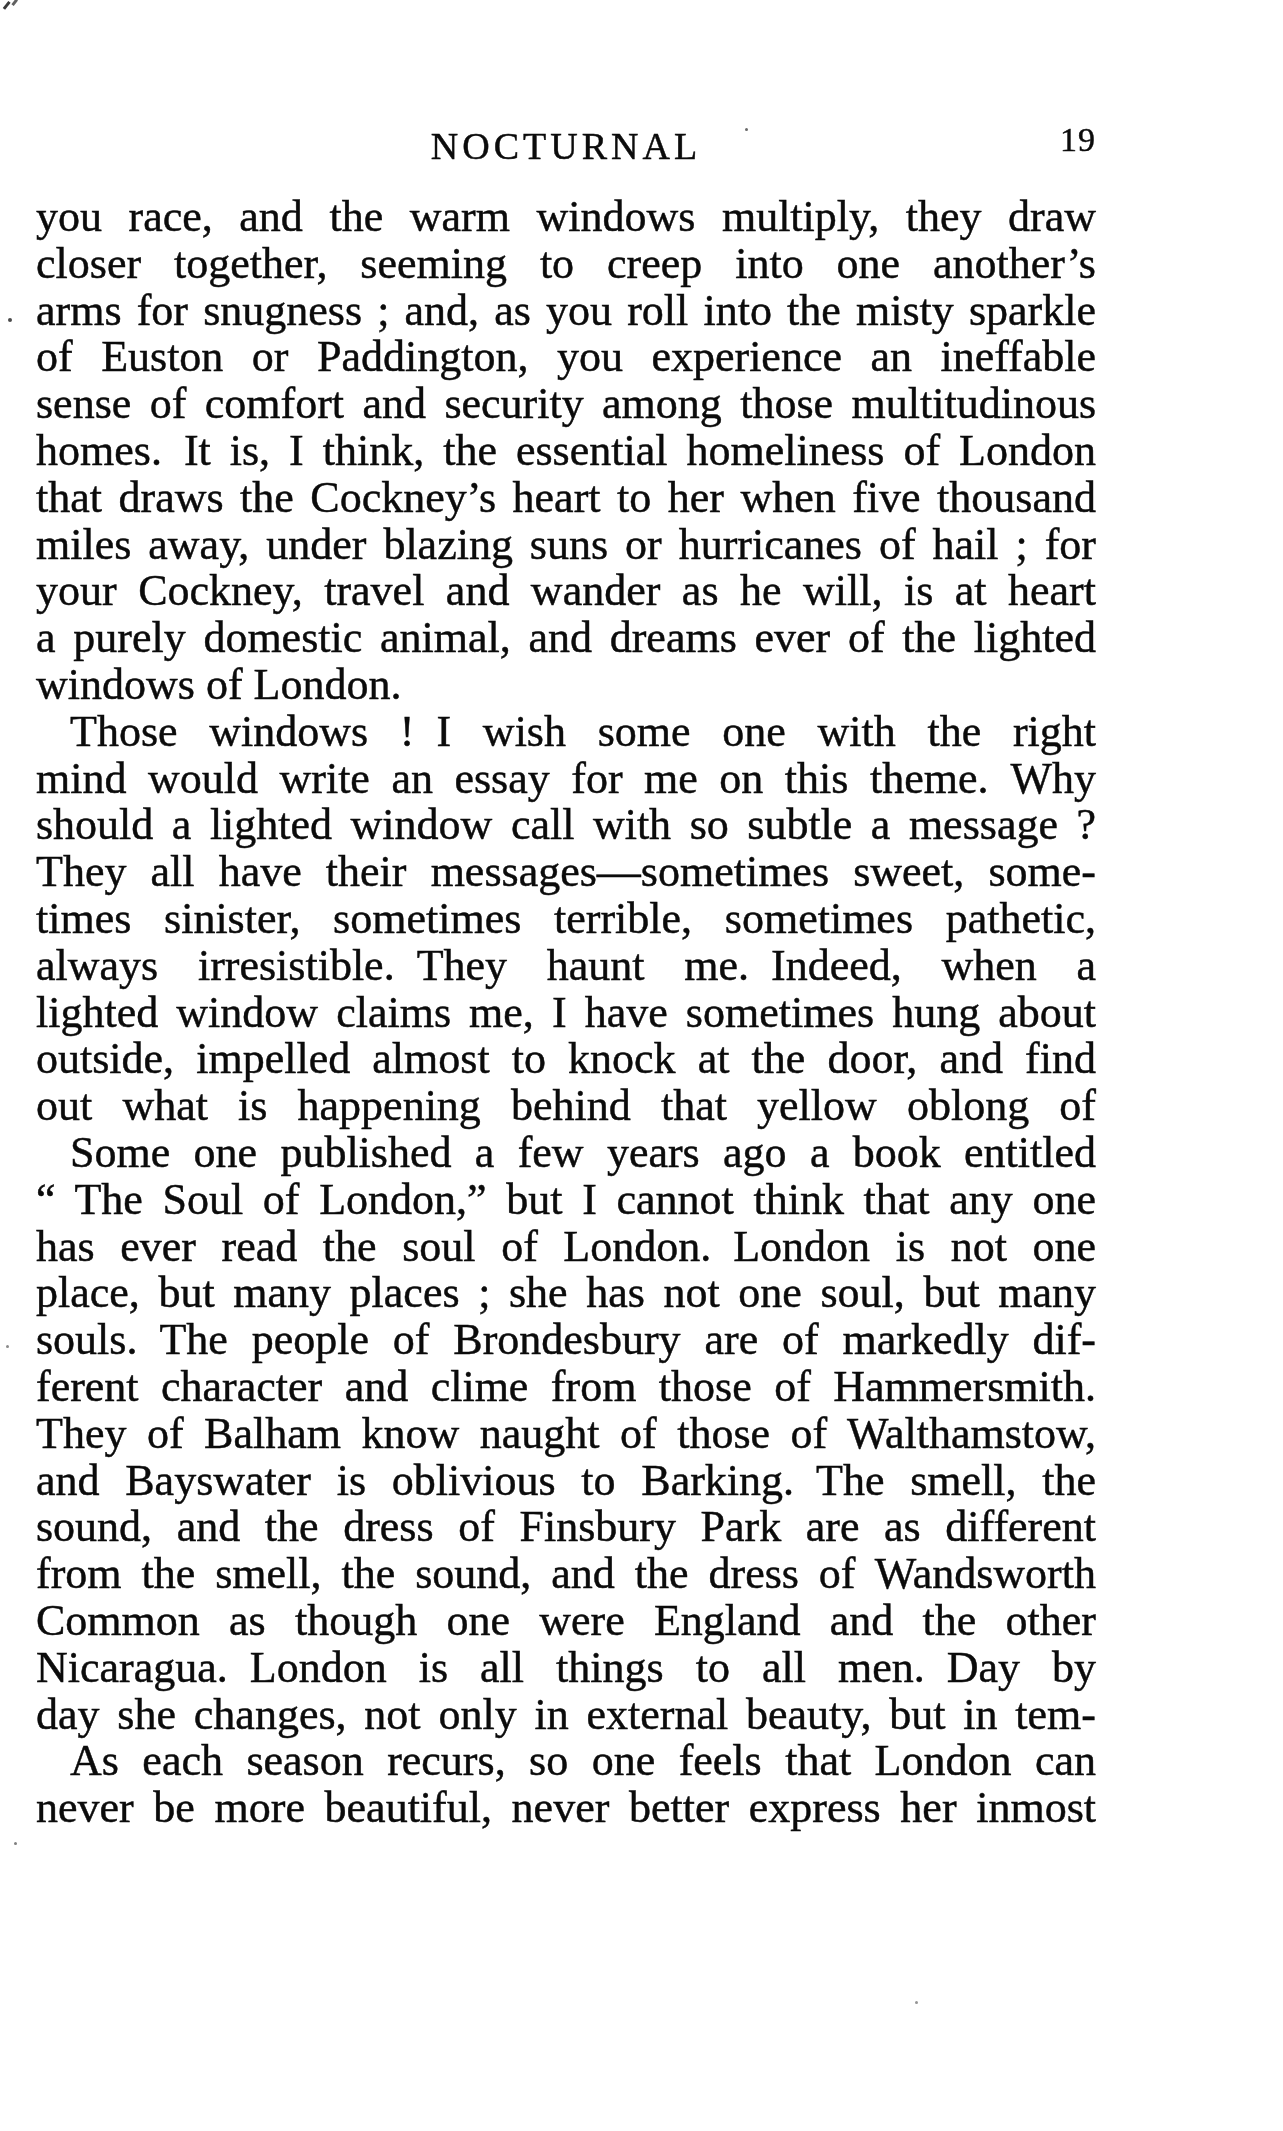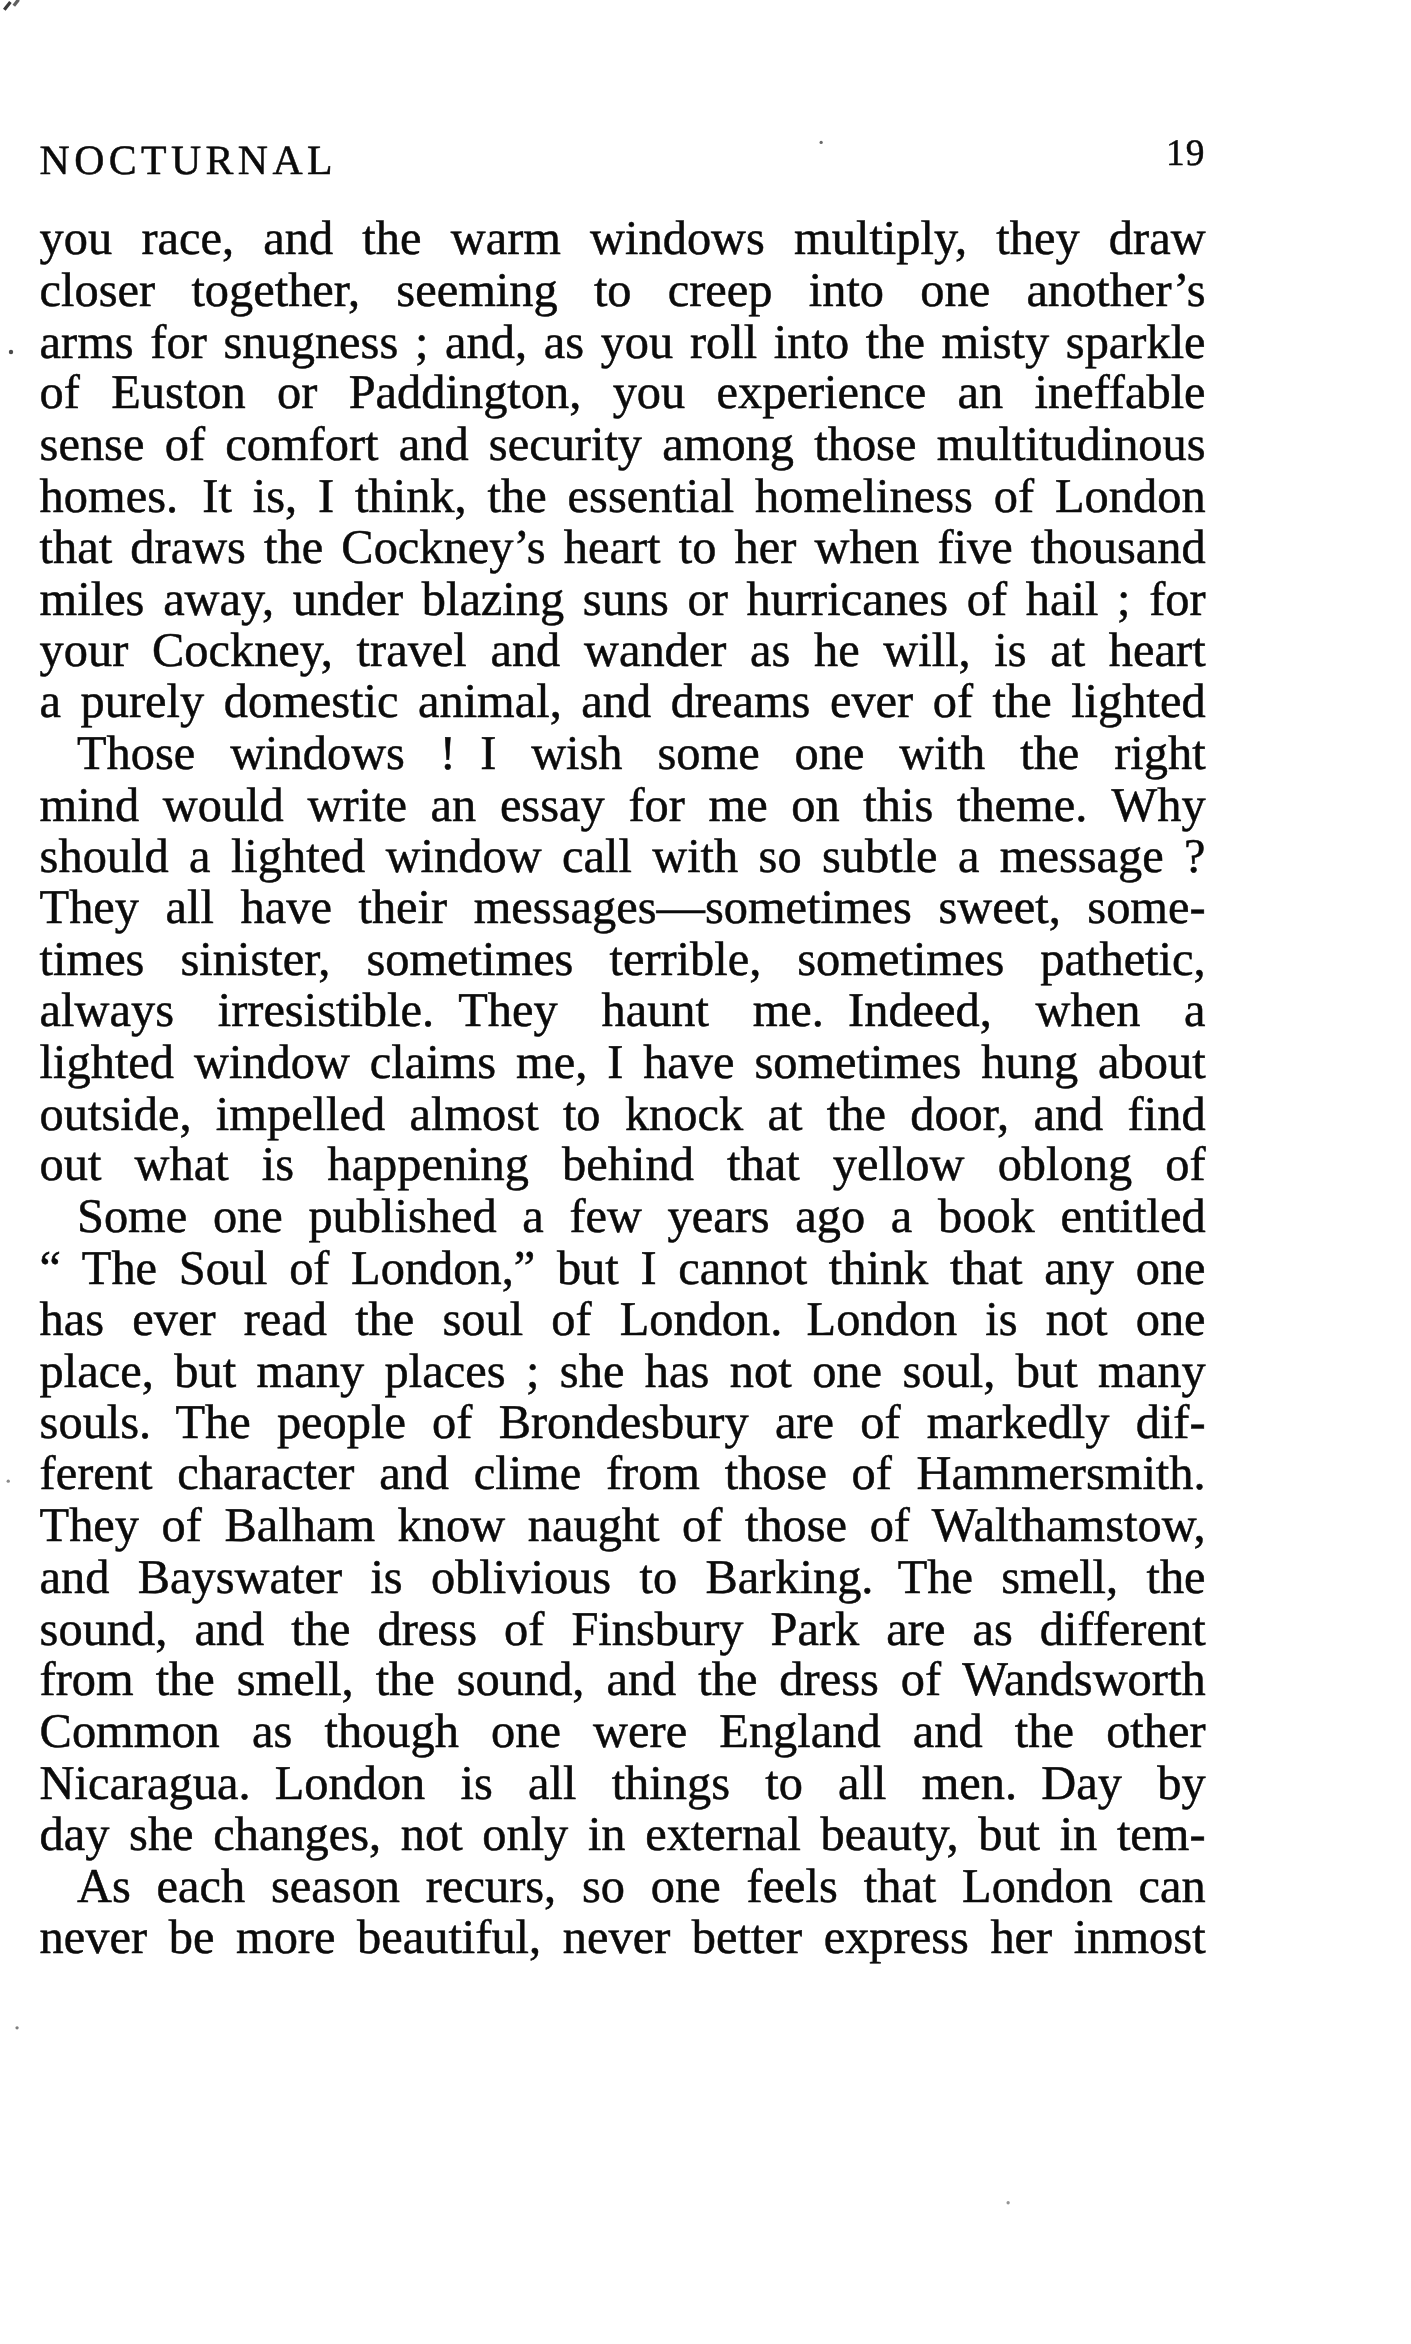--- a/index.html
+++ b/index.html
@@ -25,21 +25,21 @@
   }
   .running-head {
     position: relative;
     height: 50px;
     width: 100%;
   }
   .head-title {
     position: absolute;
     left: 0; right: 0;
     top: 6px;
-    text-align: left;
+    text-align: center;
     font-size: 38px;
     letter-spacing: 4px;
     line-height: 40px;
     white-space: nowrap;
   }
   .head-page-number {
     position: absolute;
     right: 0;
     top: 2px;
     font-size: 34px;
@@ -110,20 +110,21 @@
         <div class="line">you race, and the warm windows multiply, they draw</div>
         <div class="line">closer together, seeming to creep into one another’s</div>
         <div class="line">arms for snugness ; and, as you roll into the misty sparkle</div>
         <div class="line">of Euston or Paddington, you experience an ineffable</div>
         <div class="line">sense of comfort and security among those multitudinous</div>
         <div class="line">homes. It is, I think, the essential homeliness of London</div>
         <div class="line">that draws the Cockney’s heart to her when five thousand</div>
         <div class="line">miles away, under blazing suns or hurricanes of hail ; for</div>
         <div class="line">your Cockney, travel and wander as he will, is at heart</div>
         <div class="line">a purely domestic animal, and dreams ever of the lighted</div>
+        <div class="line end">windows of London.</div>
         <div class="line indent">Those windows ! I wish some one with the right</div>
         <div class="line">mind would write an essay for me on this theme. Why</div>
         <div class="line">should a lighted window call with so subtle a message ?</div>
         <div class="line">They all have their messages—sometimes sweet, some-</div>
         <div class="line">times sinister, sometimes terrible, sometimes pathetic,</div>
         <div class="line">always irresistible. They haunt me. Indeed, when a</div>
         <div class="line">lighted window claims me, I have sometimes hung about</div>
         <div class="line">outside, impelled almost to knock at the door, and find</div>
         <div class="line">out what is happening behind that yellow oblong of</div>
         <div class="line indent">Some one published a few years ago a book entitled</div>

